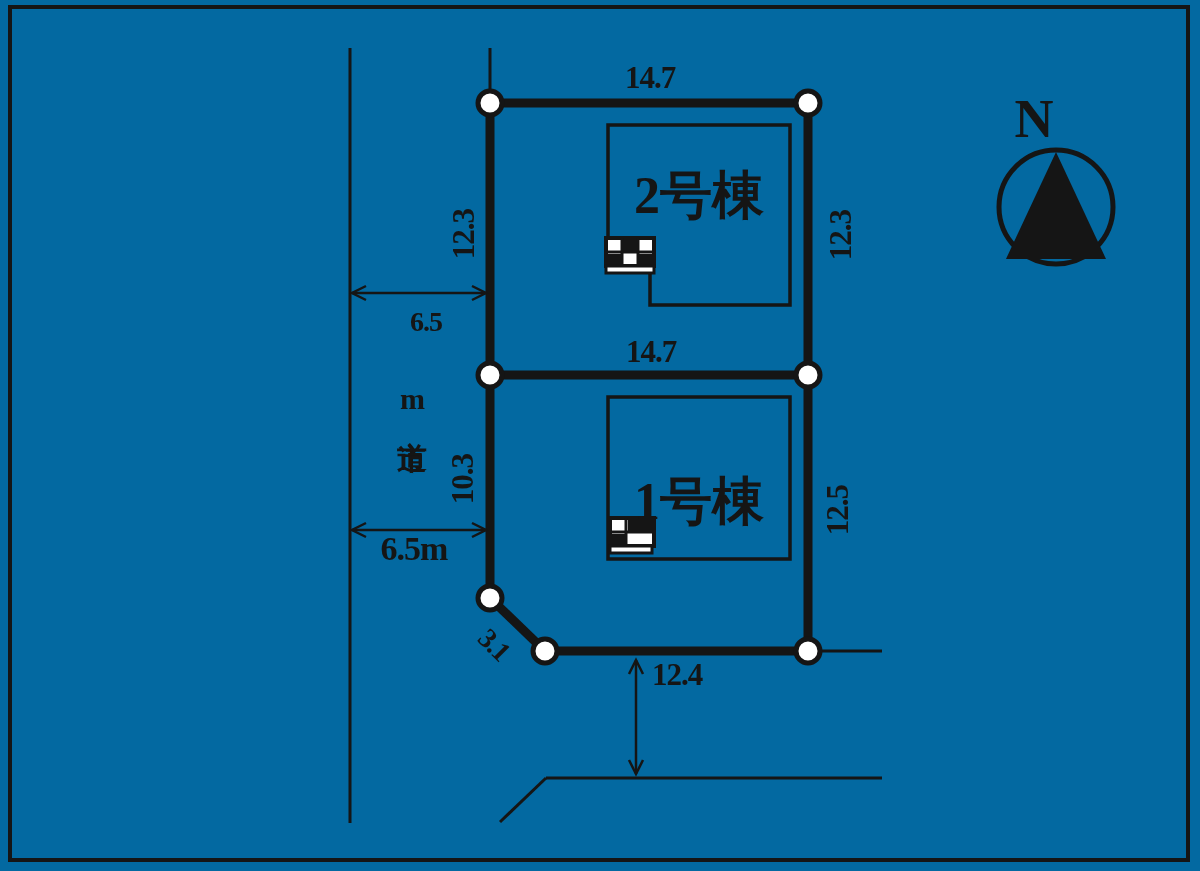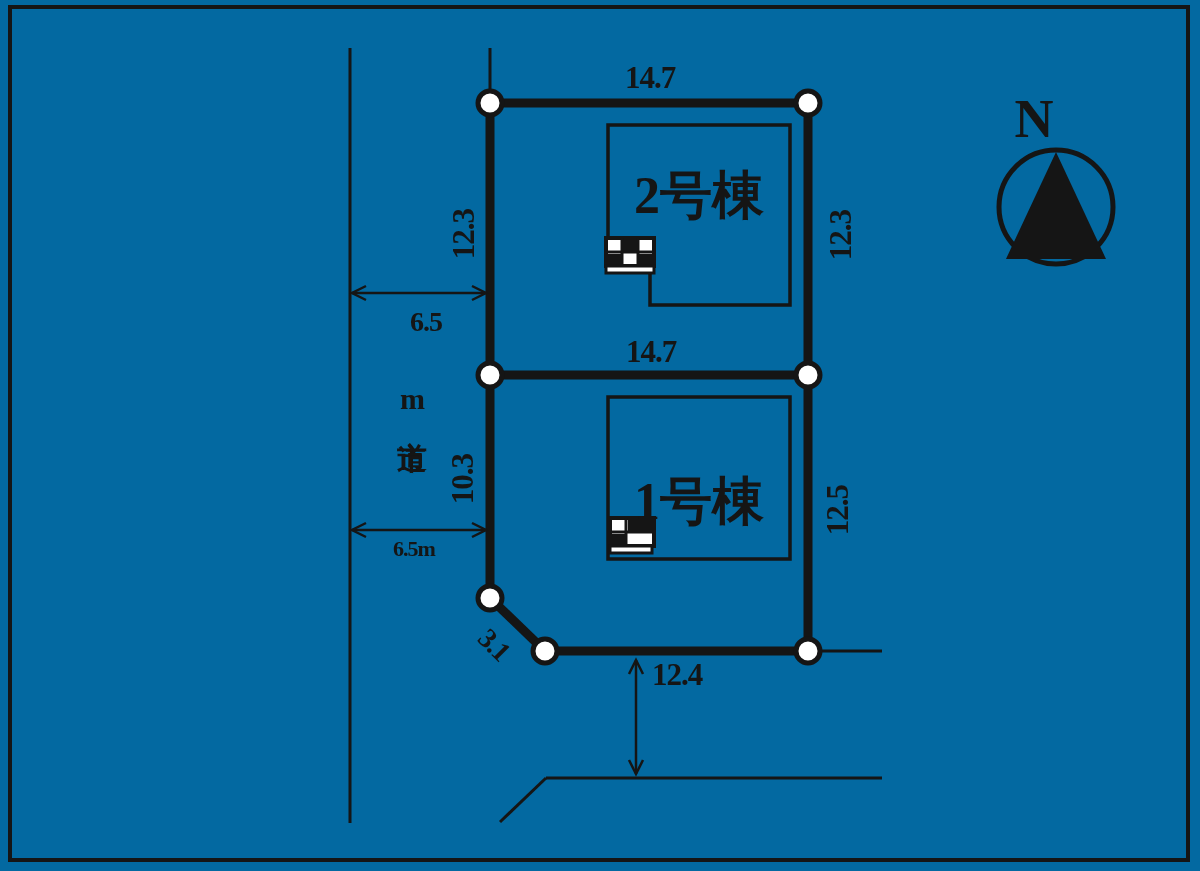--- a/index.html
+++ b/index.html
@@ -133,21 +133,21 @@
 
   <div class="lbl rot-45" style="left:449px;top:628px;width:90px;height:34px;font-size:28px;">3.1</div>
 
   <div class="lbl dim" style="left:627px;top:658px;width:100px;height:34px;">12.4</div>
 
 
   <div class="lbl" style="left:376px;top:304px;width:100px;height:36px;font-size:28px;">6.5</div>
 
   <div class="lbl vertical-text" style="left:392px;top:346px;width:40px;height:110px;">m市道</div>
 
-  <div class="lbl" style="left:354px;top:531px;width:120px;height:36px;font-size:22px;">6.5m</div>
+  <div class="lbl" style="left:354px;top:531px;width:120px;height:36px;font-size:34px;">6.5m</div>
 
   <div class="lbl building-label" style="left:599px;top:166px;width:200px;height:60px;">2号棟</div>
 
   <div class="lbl building-label" style="left:599px;top:444px;width:200px;height:60px;margin-top:28px;">1号棟</div>
 
   <div class="lbl north-label" style="left:994px;top:91px;width:80px;height:56px;">N</div>
 
 </div>
 
 </body></html>

